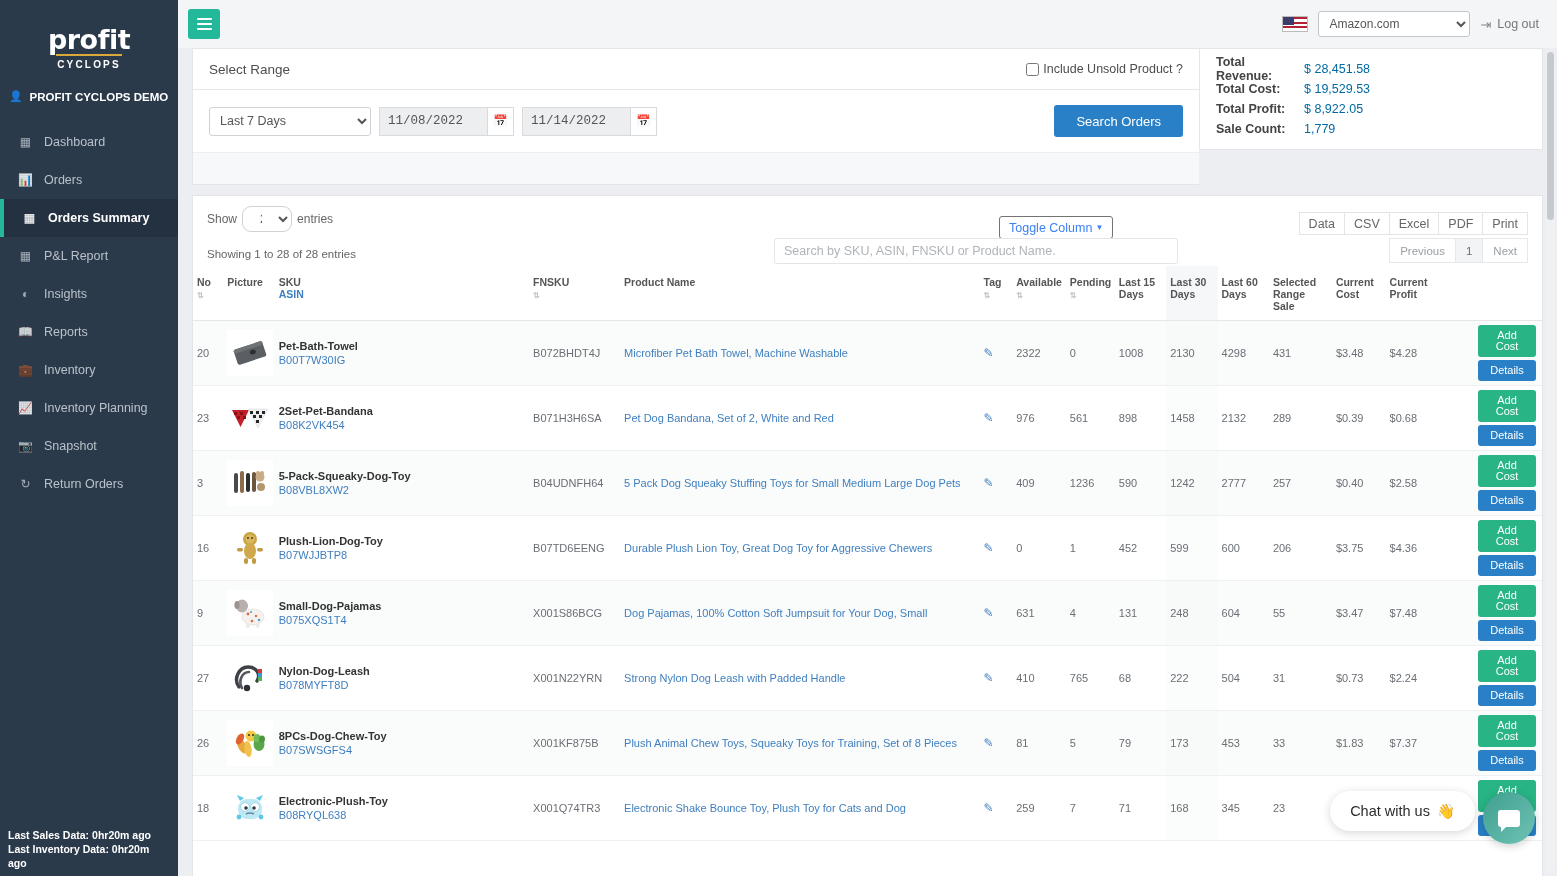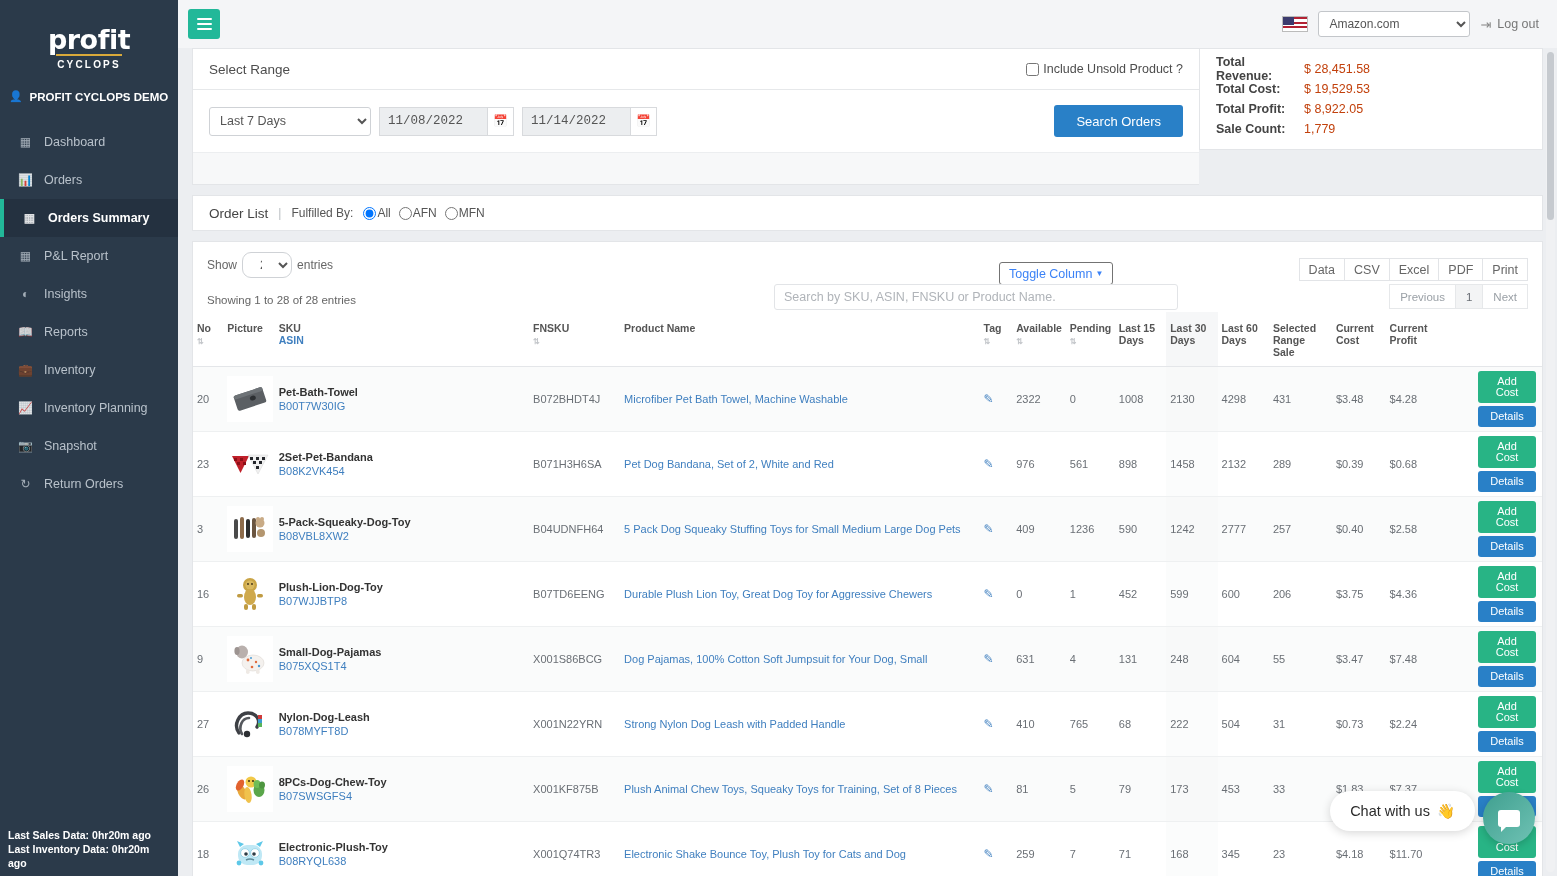--- a/index.html
+++ b/index.html
@@ -116,21 +116,21 @@
     font-family:"Liberation Sans", sans-serif;
   }
   .range-foot { height:32px; background:#f7f8f9; border-top:1px solid #eceef0; }
 
   #totals-panel {
     width:344px; flex:0 0 344px; background:#fff; border:1px solid #e3e5e8;
     padding:10px 0 10px 16px;
   }
   .tot-row { display:flex; height:20px; align-items:center; font-size:12.5px; }
   .tot-lab { width:88px; font-weight:bold; color:#444; }
-  .tot-val { color:#c2410c; }
+  .tot-val { color:#0369a1; }
 
   
   #orderlist-bar {
     margin:10px 14px 0 14px; background:#fff; border:1px solid #e3e5e8;
     height:36px; display:flex; align-items:center; padding:0 16px; gap:6px;
   }
   #orderlist-bar .ol-title { font-size:13.5px; color:#444; }
   #orderlist-bar .sep { color:#b9bdc2; margin:0 4px; }
   #orderlist-bar .ff-lab { font-size:12px; color:#555; margin-right:4px; }
   .radio-lab { display:inline-flex; align-items:center; font-size:12px; color:#555; cursor:pointer; margin-right:2px; }
@@ -372,37 +372,20 @@
           <span class="tot-lab">Total Profit:</span>
           <span class="tot-val">$ 8,922.05</span>
         </div>
         <div class="tot-row">
           <span class="tot-lab">Sale Count:</span>
           <span class="tot-val">1,779</span>
         </div>
       </div>
     </div>
 
-    <div id="orderlist-bar">
-      <span class="ol-title">Order List</span>
-      <span class="sep">|</span>
-      <span class="ff-lab">Fulfilled By:</span>
-      <label class="radio-lab">
-        <input type="radio" name="ff" checked="" style="">
-        <span>All</span>
-      </label>
-      <label class="radio-lab">
-        <input type="radio" name="ff" style="">
-        <span>AFN</span>
-      </label>
-      <label class="radio-lab">
-        <input type="radio" name="ff" style="">
-        <span>MFN</span>
-      </label>
-    </div>
 
     <div id="table-card">
 
       <div class="tc-top">
         <div class="show-wrap">
           <span>Show</span>
           <select class="show-sel">
             <option>250</option>
           </select>
           <span>entries</span>

